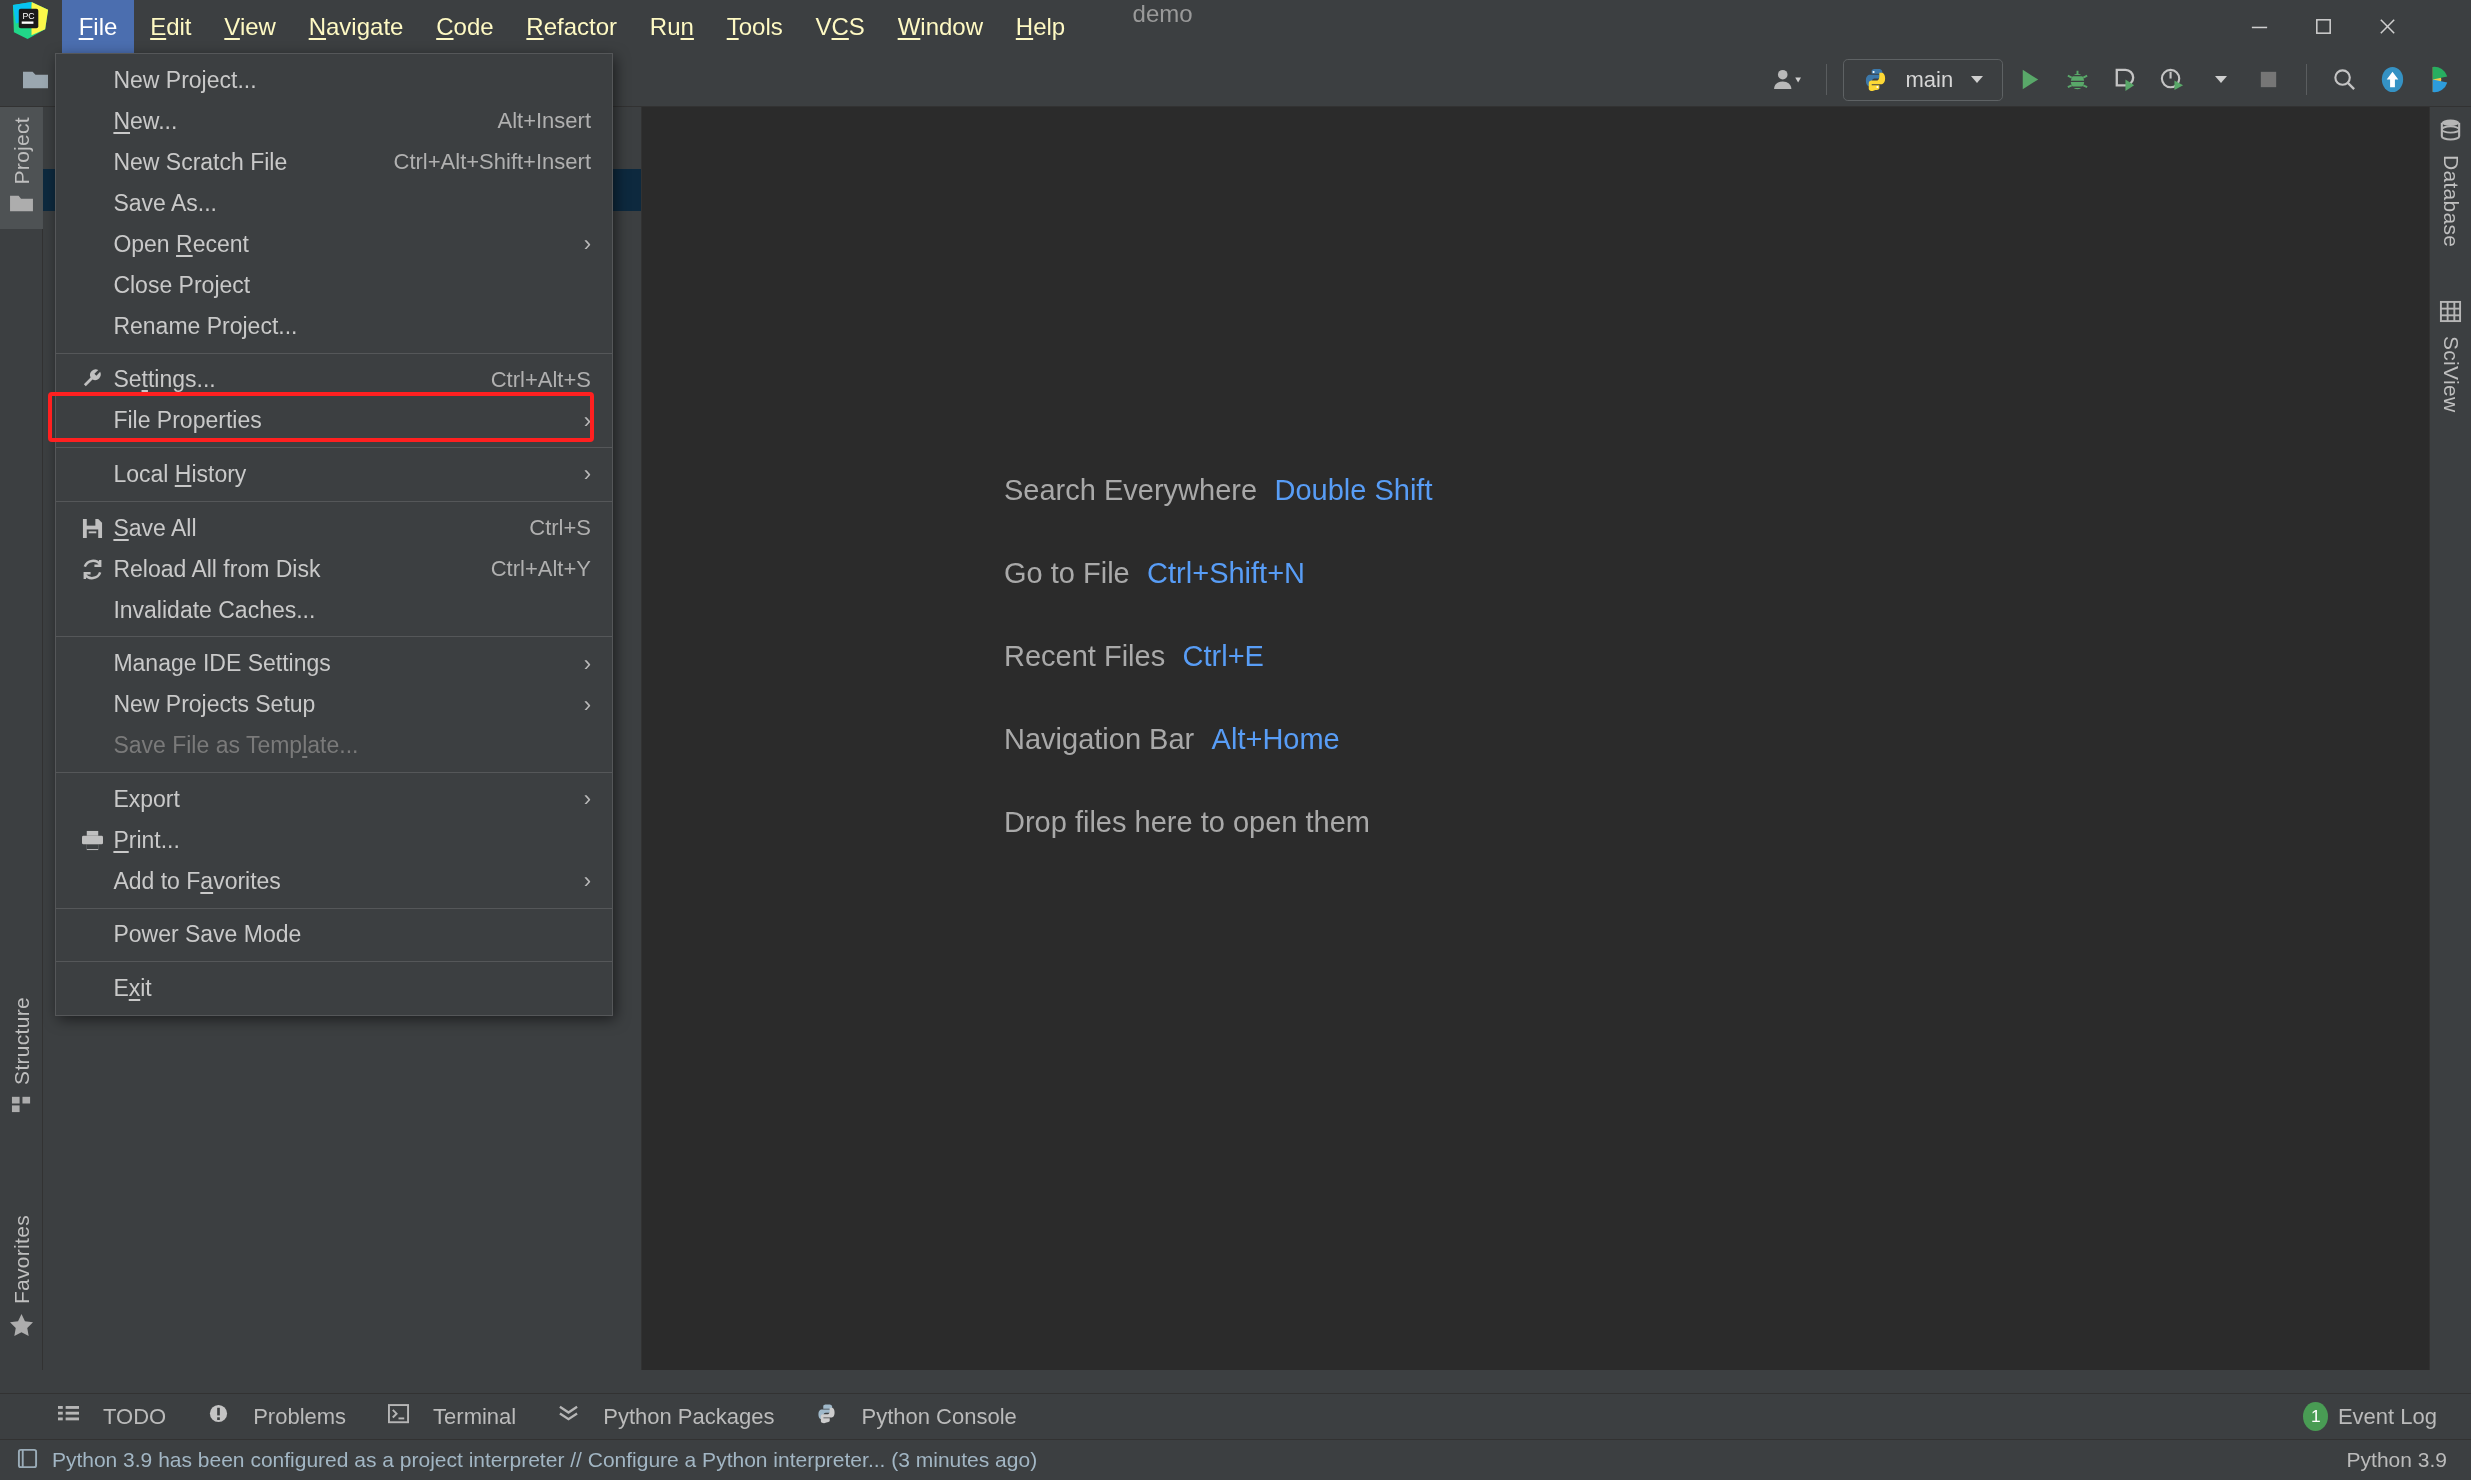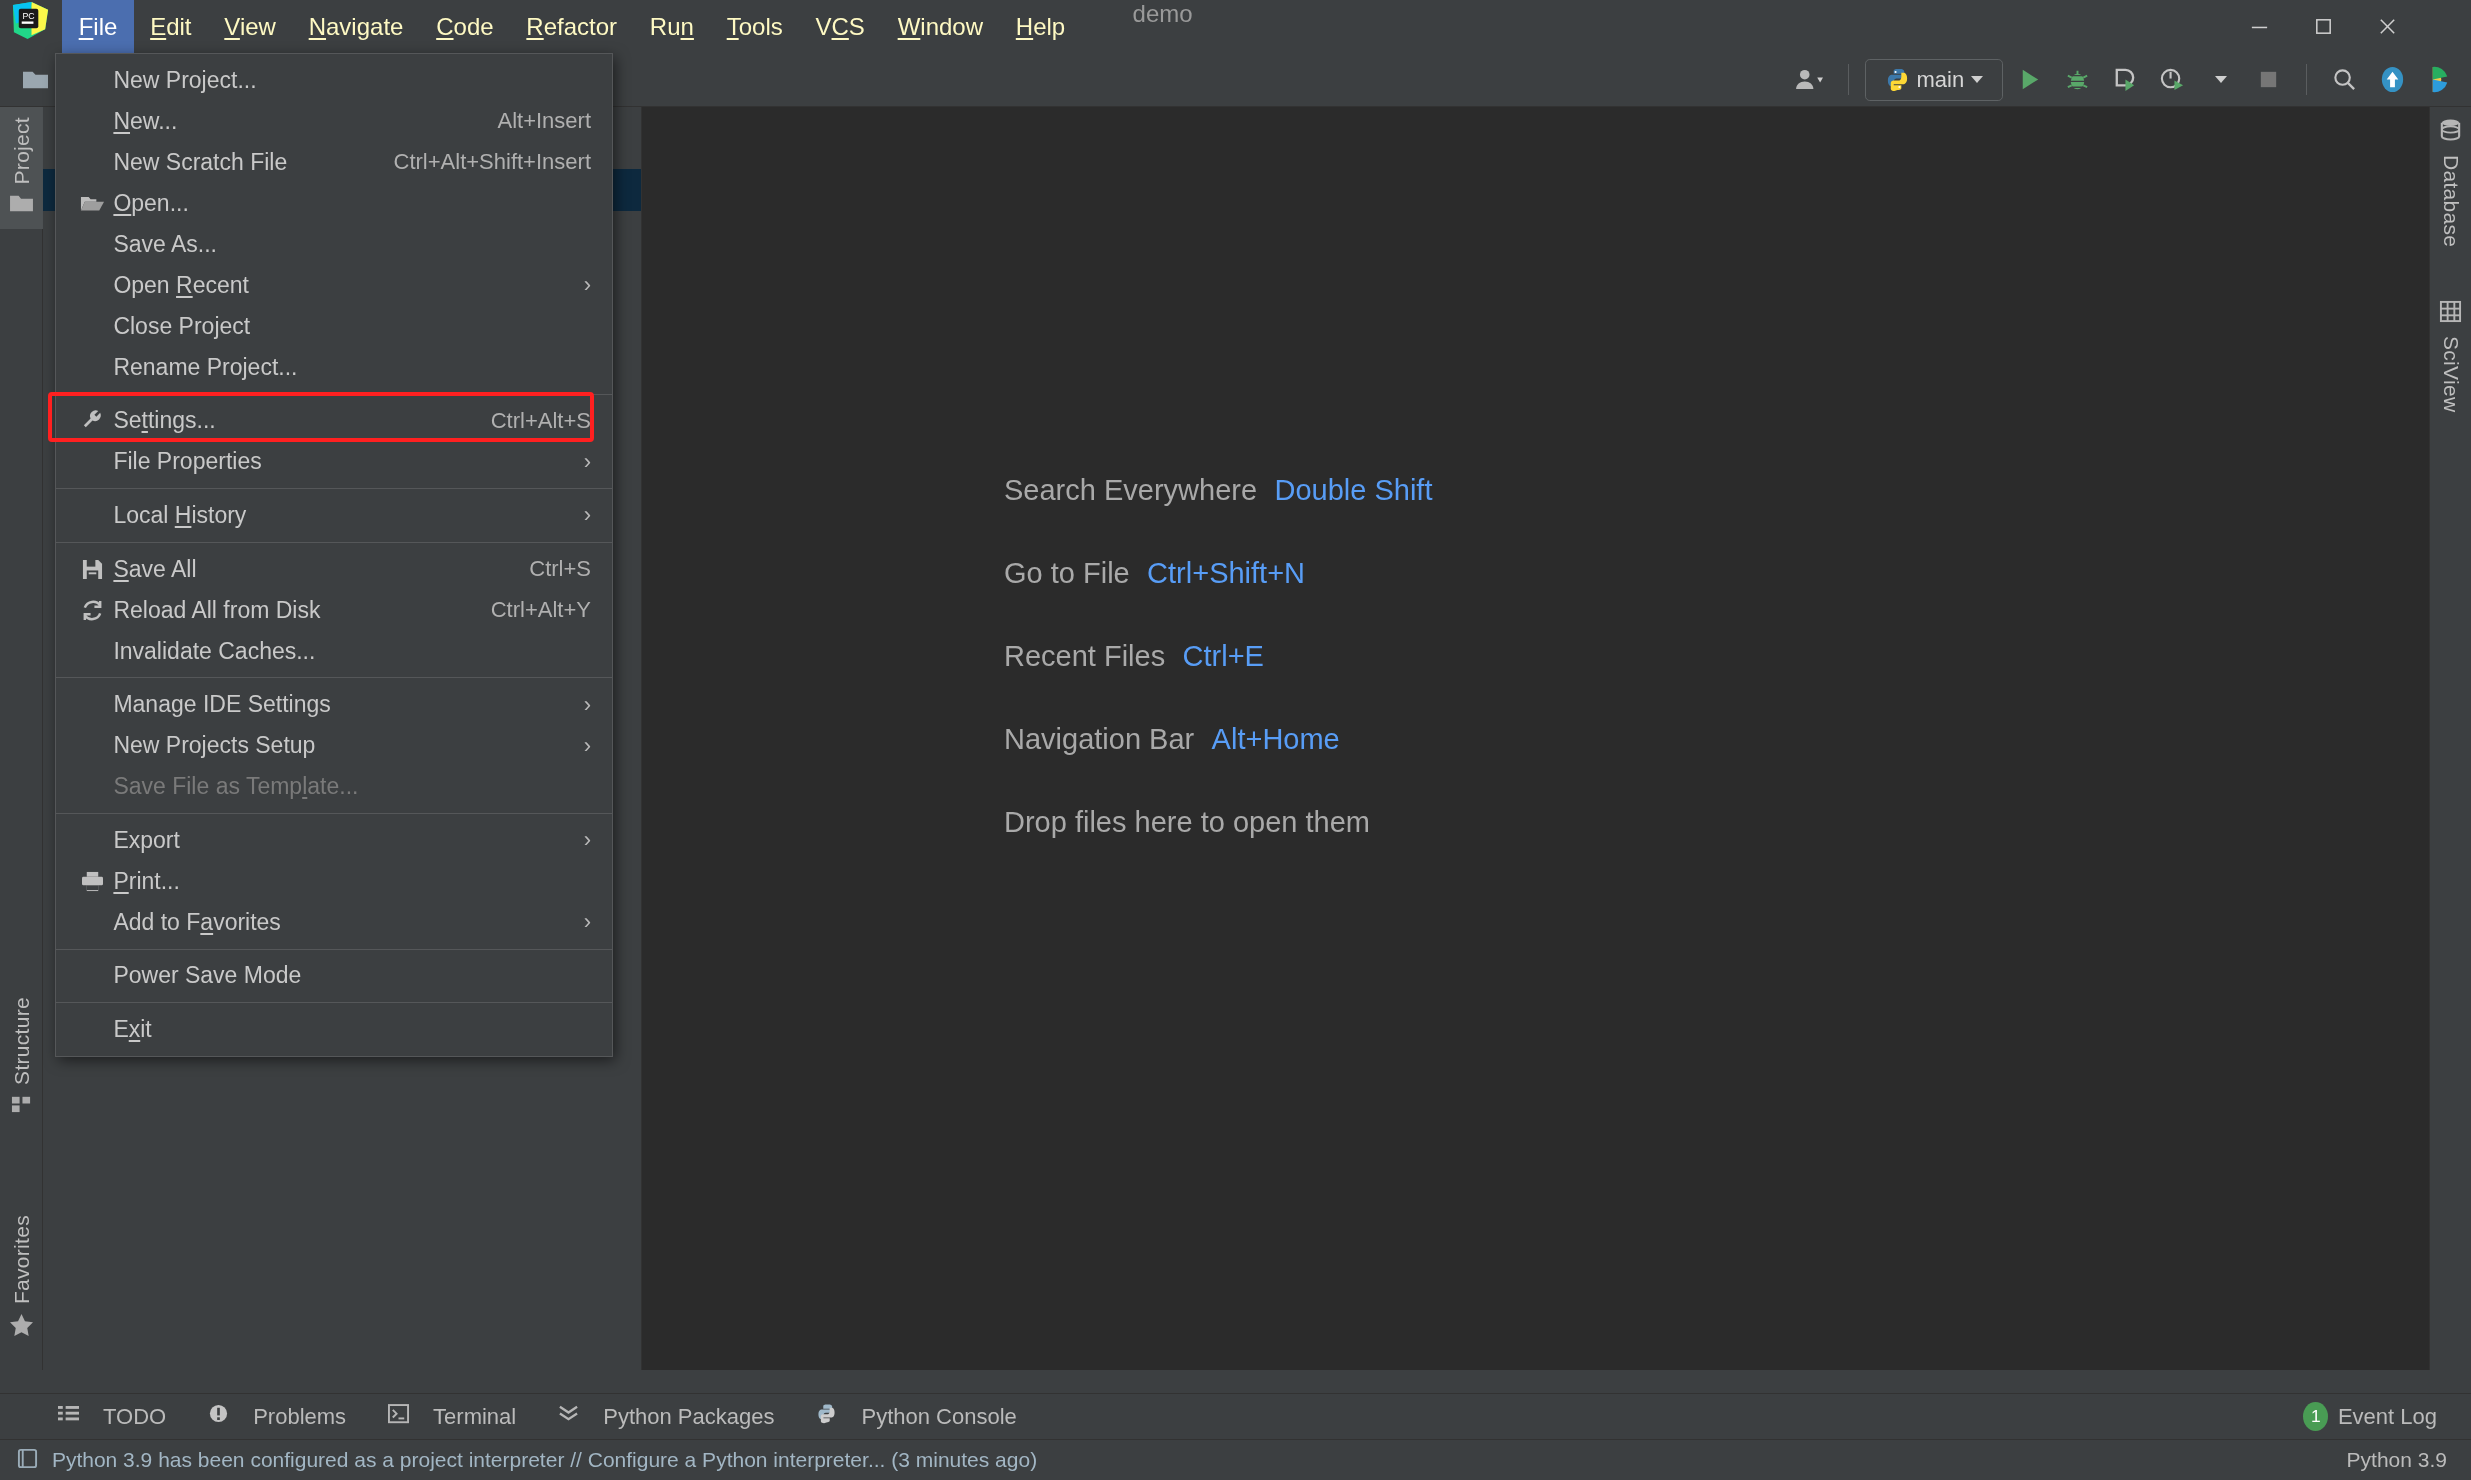--- a/index.html
+++ b/index.html
@@ -33,21 +33,21 @@
   .toolbar {
     position: absolute; top: 53px; left: 0; width: 2472px; height: 54px;
     background: #3c3f41; border-bottom: 1px solid #323232;
     display: flex; align-items: center;
   }
   .tb-left { display: flex; align-items: center; padding-left: 13.5px; }
   .tb-right { position: absolute; right: 9.7px; display: flex; align-items: center; gap: 3.9px; }
   .tb-btn { width: 44px; height: 44px; display: flex; align-items: center; justify-content: center; border-radius: 3.9px; }
   .tb-sep { width: 1px; height: 31px; background: #5a5d5f; margin: 0 11.6px; }
   .runcfg {
-    display: flex; align-items: center; gap: 7px; height: 42px;
+    display: flex; align-items: center; gap: 18px; height: 42px;
     padding: 0 19px; border: 1px solid #5e6264; border-radius: 4.8px; text-align: center;
   }
   .runcfg .lbl { color: #d6d6d6; font-size: 22px; }
   .caret { width: 0; height: 0; border-left: 6.8px solid transparent; border-right: 6.8px solid transparent; border-top: 7.7px solid #cfcfcf; }
 
   
   .leftstrip {
     position: absolute; top: 107px; left: 0; width: 43px; bottom: 110px;
     background: #3c3f41; border-right: 1px solid #323232;
   }
@@ -458,30 +458,20 @@
       <span class="micon"></span>
       <span class="mlabel"><u>N</u>ew...</span>
       <span class="mshort">Alt+Insert</span>
     </div>
     <div class="mrow">
       <span class="micon"></span>
       <span class="mlabel">New Scratch File</span>
       <span class="mshort">Ctrl+Alt+Shift+Insert</span>
     </div>
     <div class="mrow">
-      <span class="micon">
-        <svg width="25" height="19.3" viewBox="0 0 26 20">
-            <path d="M1 3h8l2 2.5h6V8H5L1 17z" fill="#bdbdbd"></path>
-            <path d="M5 8h20l-5 9H1z" fill="#9e9e9e"></path>
-          </svg>
-      </span>
-      <span class="mlabel"><u>O</u>pen...</span>
-      <span class="mshort"></span>
-    </div>
-    <div class="mrow">
       <span class="micon"></span>
       <span class="mlabel">Save As...</span>
       <span class="mshort"></span>
     </div>
     <div class="mrow">
       <span class="micon"></span>
       <span class="mlabel">Open <u>R</u>ecent</span>
       <span class="marrow">›</span>
     </div>
     <div class="mrow">

